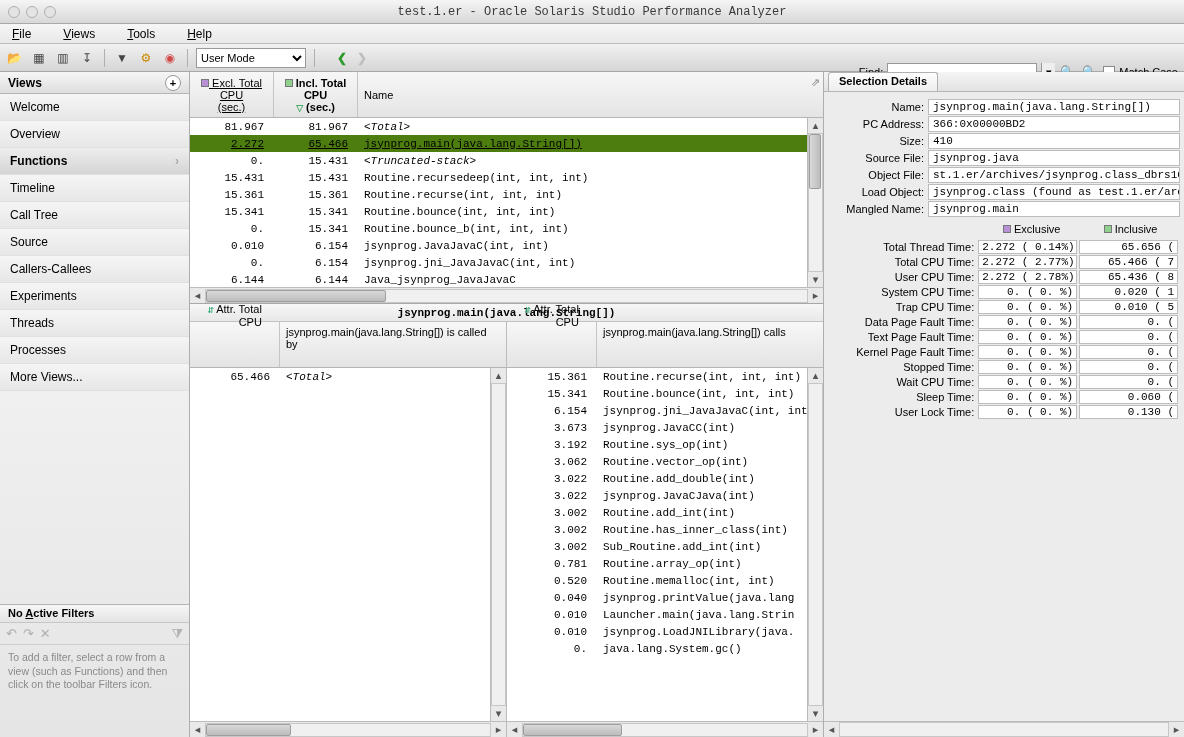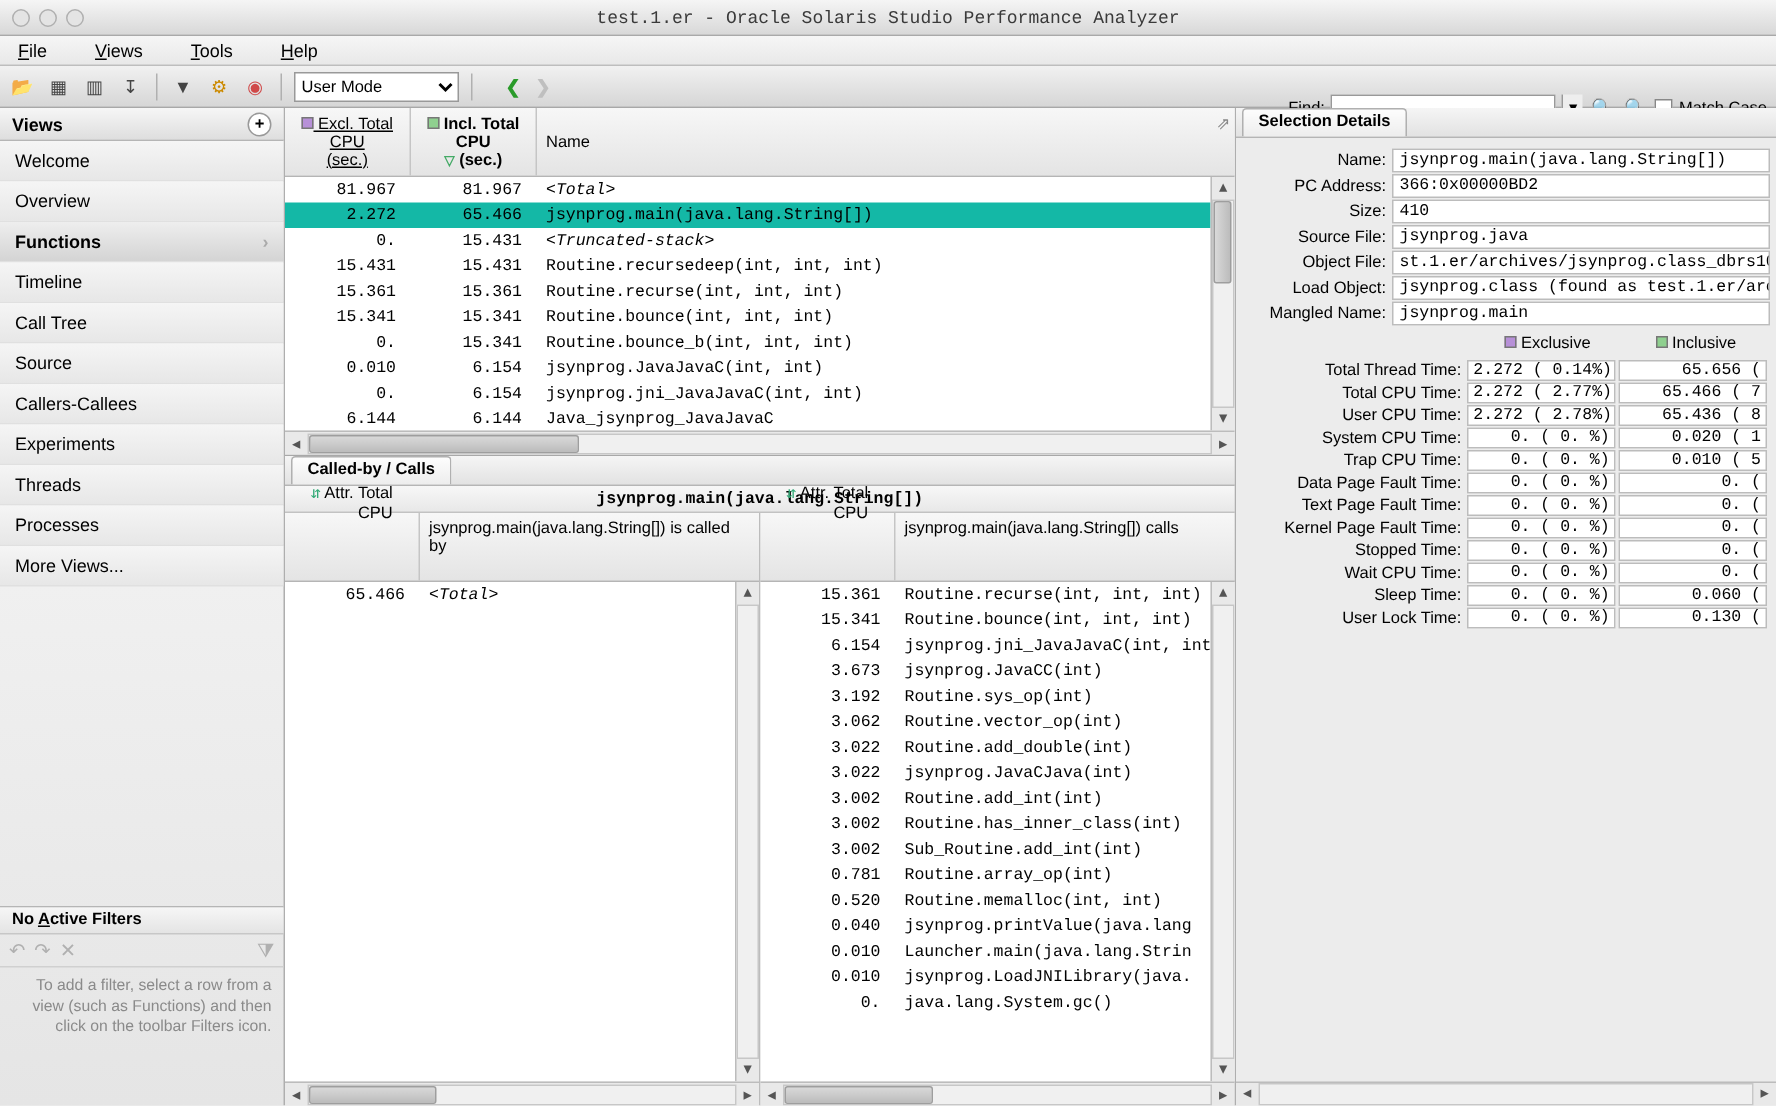--- a/index.html
+++ b/index.html
@@ -24,32 +24,32 @@
   .side-head{height:22px;border-bottom:1px solid #b5b5b5;display:flex;align-items:center;padding:0 8px;font-weight:bold;font-size:12px;justify-content:space-between;background:linear-gradient(#f6f6f6,#dedede);}
   .side-head .plus{width:16px;height:16px;border:1px solid #999;border-radius:50%;text-align:center;line-height:14px;font-size:11px;background:#fff;}
   .navlist{flex:0 0 auto;}
   .navitem{height:27px;display:flex;align-items:center;padding:0 10px;font-size:12px;border-bottom:1px solid #e0e0e0;background:linear-gradient(#f5f5f5,#e7e7e7);}
   .navitem.sel{background:linear-gradient(#eeeeee,#d4d4d4);font-weight:bold;}
   .navitem .ch{margin-left:auto;color:#aaa;}
   .filters{margin-top:auto;border-top:1px solid #b5b5b5;}
   .filters-head{height:18px;padding:2px 8px;background:linear-gradient(#f6f6f6,#e4e4e4);font-size:11px;font-weight:bold;border-bottom:1px solid #c7c7c7;}
   .filters-bar{height:22px;display:flex;align-items:center;gap:6px;padding:0 6px;border-bottom:1px solid #d0d0d0;}
   .filt-ico{font-size:13px;color:#b0b0b0;}
-  .filters-hint{padding:6px 8px;font-size:10.5px;color:#8a8a8a;line-height:1.3;height:92px;text-align:right;}
+  .filters-hint{padding:6px 8px;font-size:10.5px;color:#8a8a8a;line-height:1.3;height:92px;}
   .center{flex:1;display:flex;flex-direction:column;border-right:1px solid #aeaeae;min-width:0;}
   .ftable{flex:0 0 232px;display:flex;flex-direction:column;border-bottom:1px solid #a8a8a8;background:#fff;min-height:0;}
   .fhead{display:flex;background:linear-gradient(#f7f7f7,#e4e4e4);border-bottom:1px solid #b5b5b5;font-size:11px;height:46px;}
   .fhead .col{border-right:1px solid #c5c5c5;padding:3px 4px;display:flex;flex-direction:column;align-items:center;justify-content:center;text-align:center;}
   .fhead .colname{flex:1;padding:3px 6px;display:flex;align-items:center;}
   .fcol1{width:84px;text-decoration:underline;}
   .fcol2{width:84px;font-weight:bold;}
   .sortarr{color:#4a6;font-size:9px;}
   .fbody{flex:1;overflow:hidden;position:relative;}
   .frow{display:flex;height:17px;align-items:center;font-family:"Courier New",monospace;font-size:11px;}
-  .frow.sel{background:#14b8a6;}
+  .frow.sel{background:#4d7c0f;text-decoration:underline;}
   .frow .c1,.frow .c2{text-align:right;padding-right:10px;}
   .frow .c1{width:84px;}
   .frow .c2{width:84px;}
   .frow .cn{flex:1;padding-left:6px;white-space:nowrap;overflow:hidden;}
   .frow .cn.it{font-style:italic;}
   .hscroll{height:16px;background:#e9e9e9;border-top:1px solid #bcbcbc;display:flex;align-items:center;}
   .hscroll .arrow{width:15px;text-align:center;color:#555;}
   .hscroll .track{flex:1;height:14px;background:#f0f0f0;border:1px solid #c7c7c7;position:relative;}
   .hscroll .thumb{position:absolute;height:12px;background:linear-gradient(#d9d9d9,#bcbcbc);border:1px solid #9e9e9e;border-radius:2px;top:0;}
   .vscroll{width:16px;background:#e9e9e9;border-left:1px solid #bcbcbc;display:flex;flex-direction:column;}
@@ -271,23 +271,20 @@
       </div>
       <div class="hscroll">
         <div class="arrow">◂</div>
         <div class="track">
             <div class="thumb" style="left:0;width:30%"></div>
           </div>
         <div class="arrow">▸</div>
       </div>
     </div>
 
-    <div class="tabstrip">
-      <div class="tab">Called-by / Calls</div>
-    </div>
     <div class="callwrap">
       <div class="callhead">jsynprog.main(java.lang.String[])</div>
       <div class="callsplit">
 
         <div class="callpane">
           <div class="chead">
             <div class="ac">
               <div><span class="tree-ico">⇵</span> Attr. Total<br>CPU</div>
               <div><span class="sortarr">▽</span> <span>(sec.)</span></div>
             </div>

